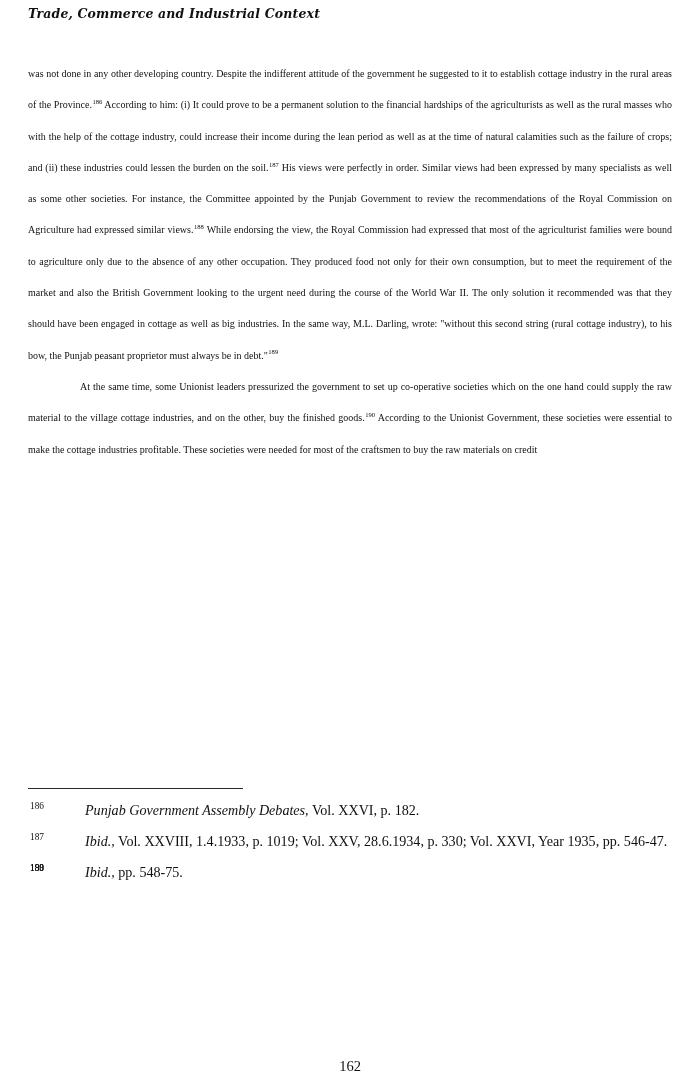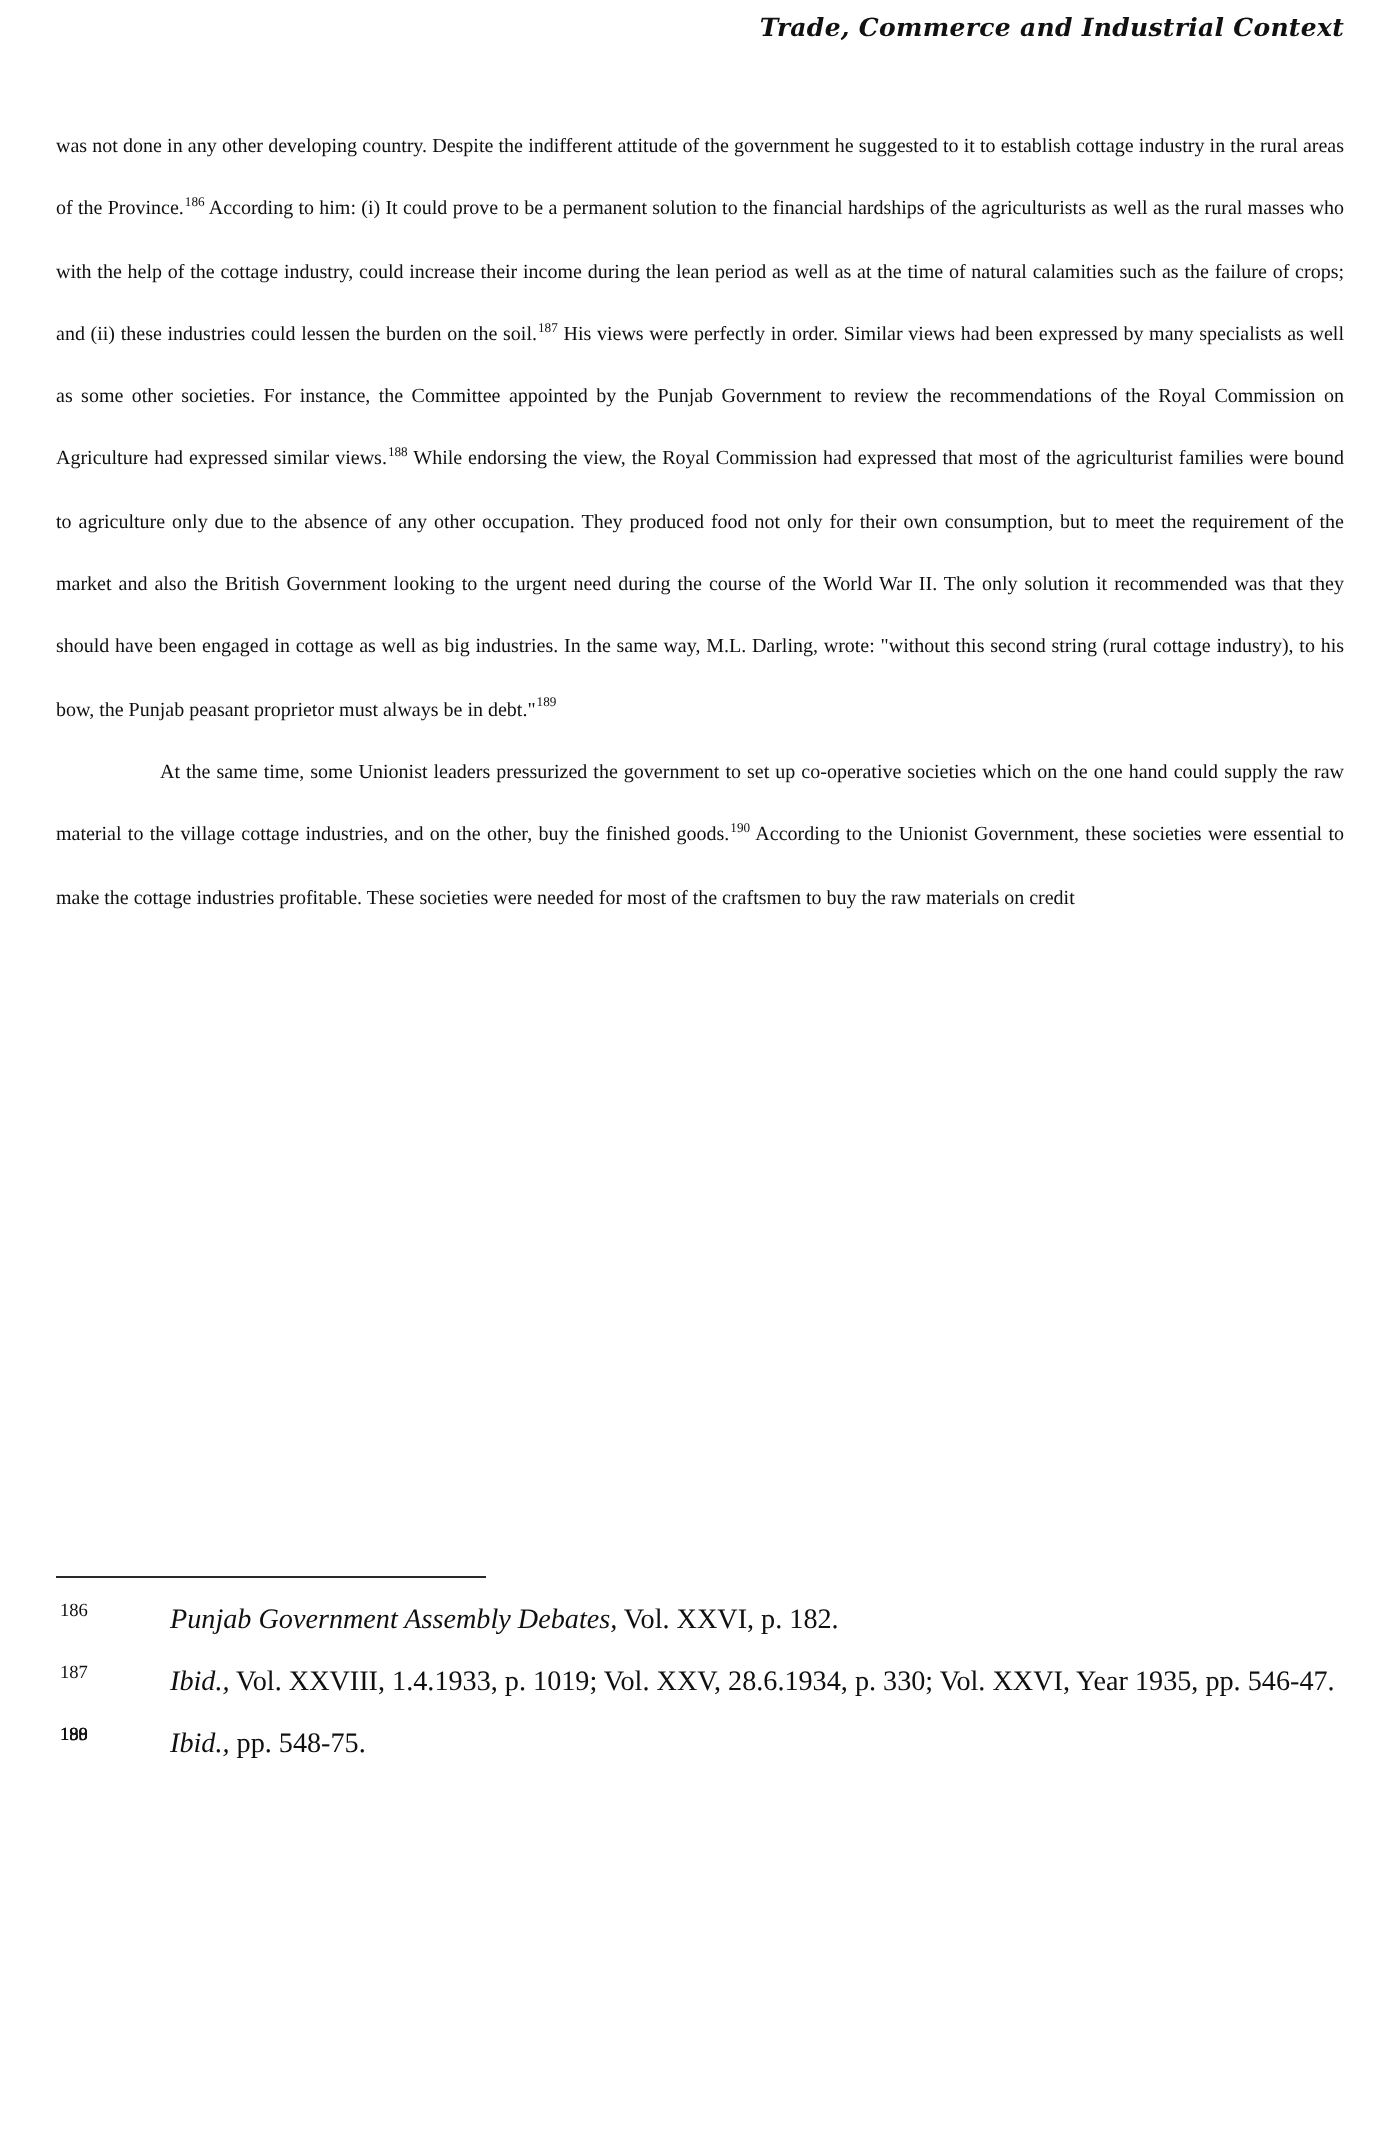--- a/index.html
+++ b/index.html
@@ -25,21 +25,21 @@
     height: 1075px;
     background: #ffffff;
   }
 
   
   .running-header {
     position: absolute;
     left: 28px;
     top: 6px;
     width: 644px;
-    text-align: right;
+    text-align: left;
     font-family: "DejaVu Serif", "Liberation Serif", serif;
     font-style: italic;
     font-weight: 600;
     font-size: 12.5px;
     letter-spacing: 0.15px;
     color: #111111;
     white-space: nowrap;
   }
 
   
@@ -138,14 +138,15 @@
     <div class="fn-rule"></div>
     <div id="footnote-list">
         <div class="fn-item"><span class="fn-num">186</span><span class="fn-text"><i>Punjab Government Assembly Debates,</i> Vol. XXVI, p. 182.</span></div>
         <div class="fn-item"><span class="fn-num">187</span><span class="fn-text"><i>Ibid.,</i> Vol. XXVIII, 1.4.1933, p. 1019; Vol. XXV, 28.6.1934, p. 330; Vol. XXVI, Year 1935, pp. 546-47.</span></div>
         <div class="fn-item"><span class="fn-num">188</span></div>
         <div class="fn-item"><span class="fn-num">189</span></div>
         <div class="fn-item"><span class="fn-num">190</span><span class="fn-text"><i>Ibid.,</i> pp. 548-75.</span></div>
       </div>
   </div>
 
+  <div class="page-number">162</div>
 
 </div>
 
 </body></html>

